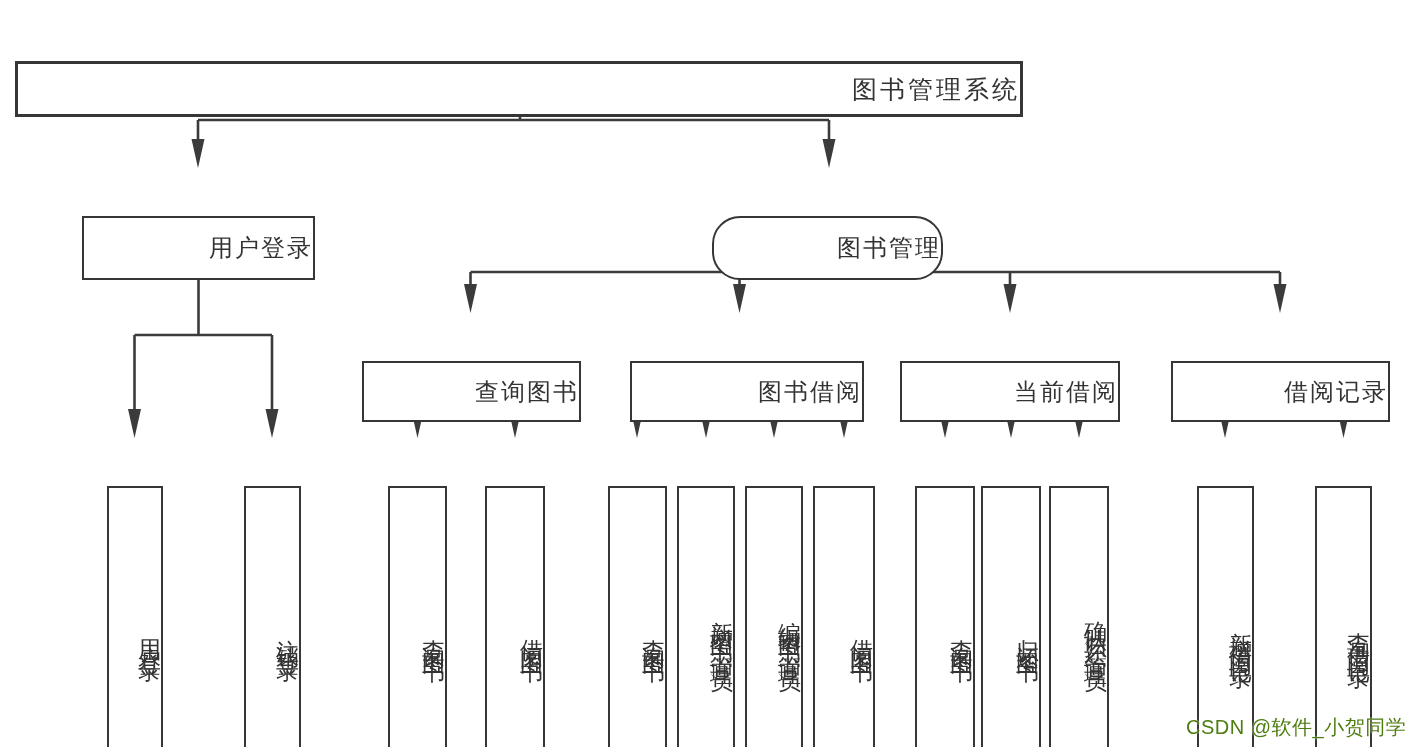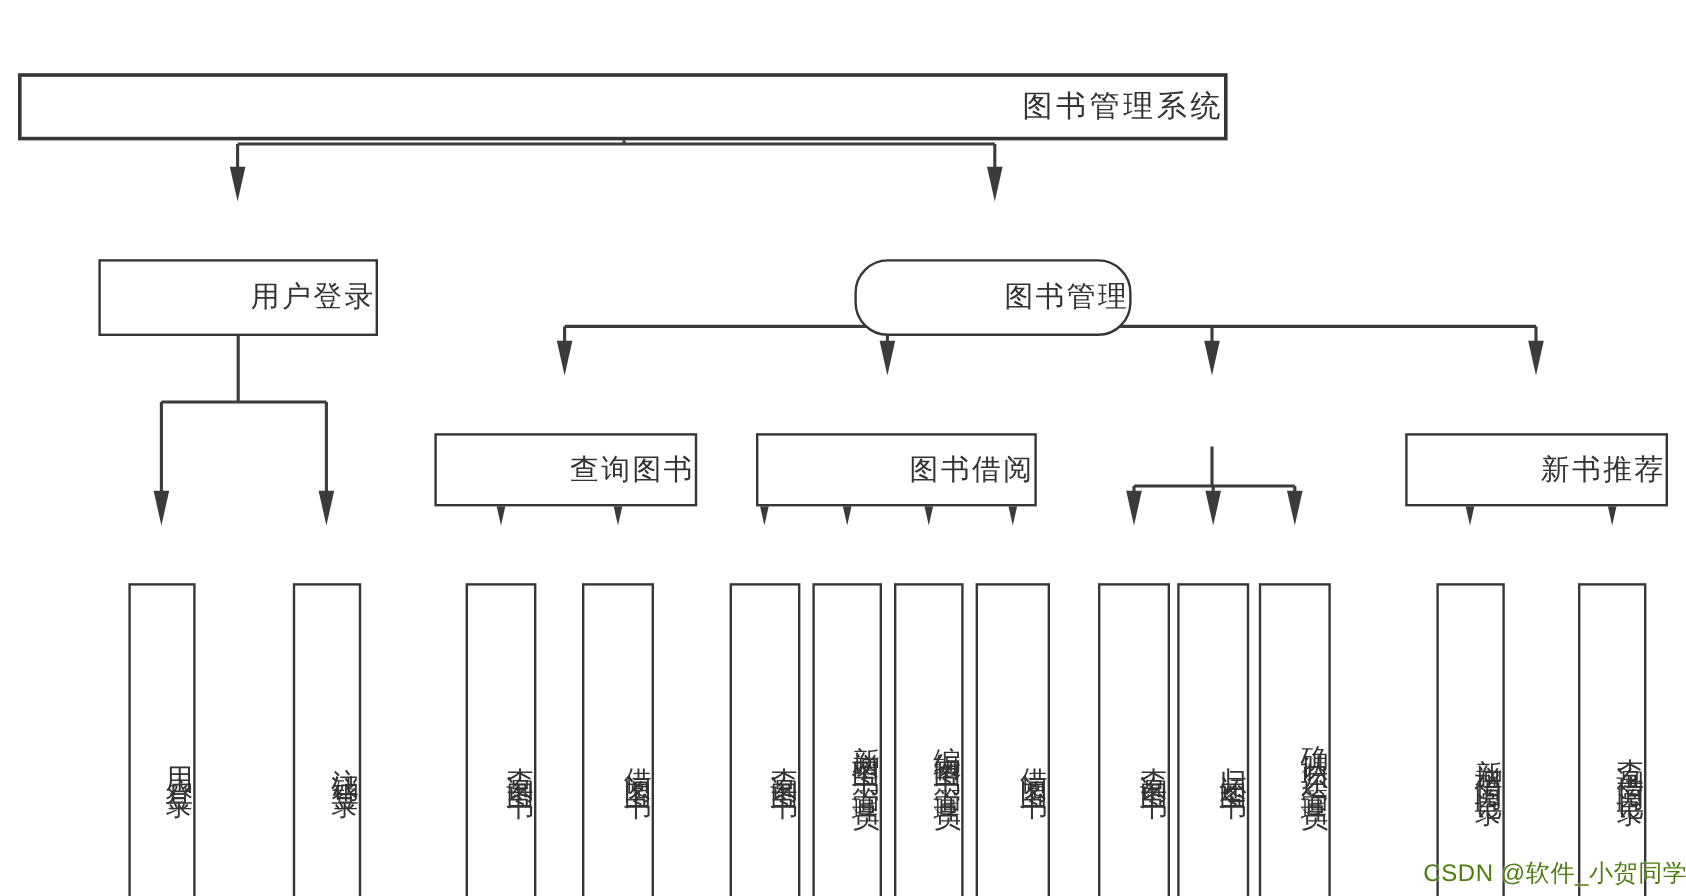--- a/index.html
+++ b/index.html
@@ -72,22 +72,25 @@
   <div class="node" style="left:712px;top:168px;width:231px;height:64px;border-radius:28px;">
     <span class="hlabel">图书管理</span>
   </div>
 
   <div class="node" style="left:362px;top:313px;width:219px;height:61px;">
     <span class="hlabel">查询图书</span>
   </div>
   <div class="node" style="left:630px;top:313px;width:234px;height:61px;">
     <span class="hlabel">图书借阅</span>
   </div>
+  <div class="node" style="left:900px;top:313px;width:220px;height:61px;">
+    <span class="hlabel">当前借阅</span>
+  </div>
   <div class="node" style="left:1171px;top:313px;width:219px;height:61px;">
-    <span class="hlabel">新书推荐</span>
+    <span class="hlabel">借阅记录</span>
   </div>
 
   <div class="node" style="left:107px;top:438px;width:56px;height:297px;">
     <span class="vlabel">用户登录</span>
   </div>
   <div class="node" style="left:244px;top:438px;width:57px;height:297px;">
     <span class="vlabel">注销登录</span>
   </div>
 
   <div class="node" style="left:388px;top:438px;width:59px;height:297px;">

